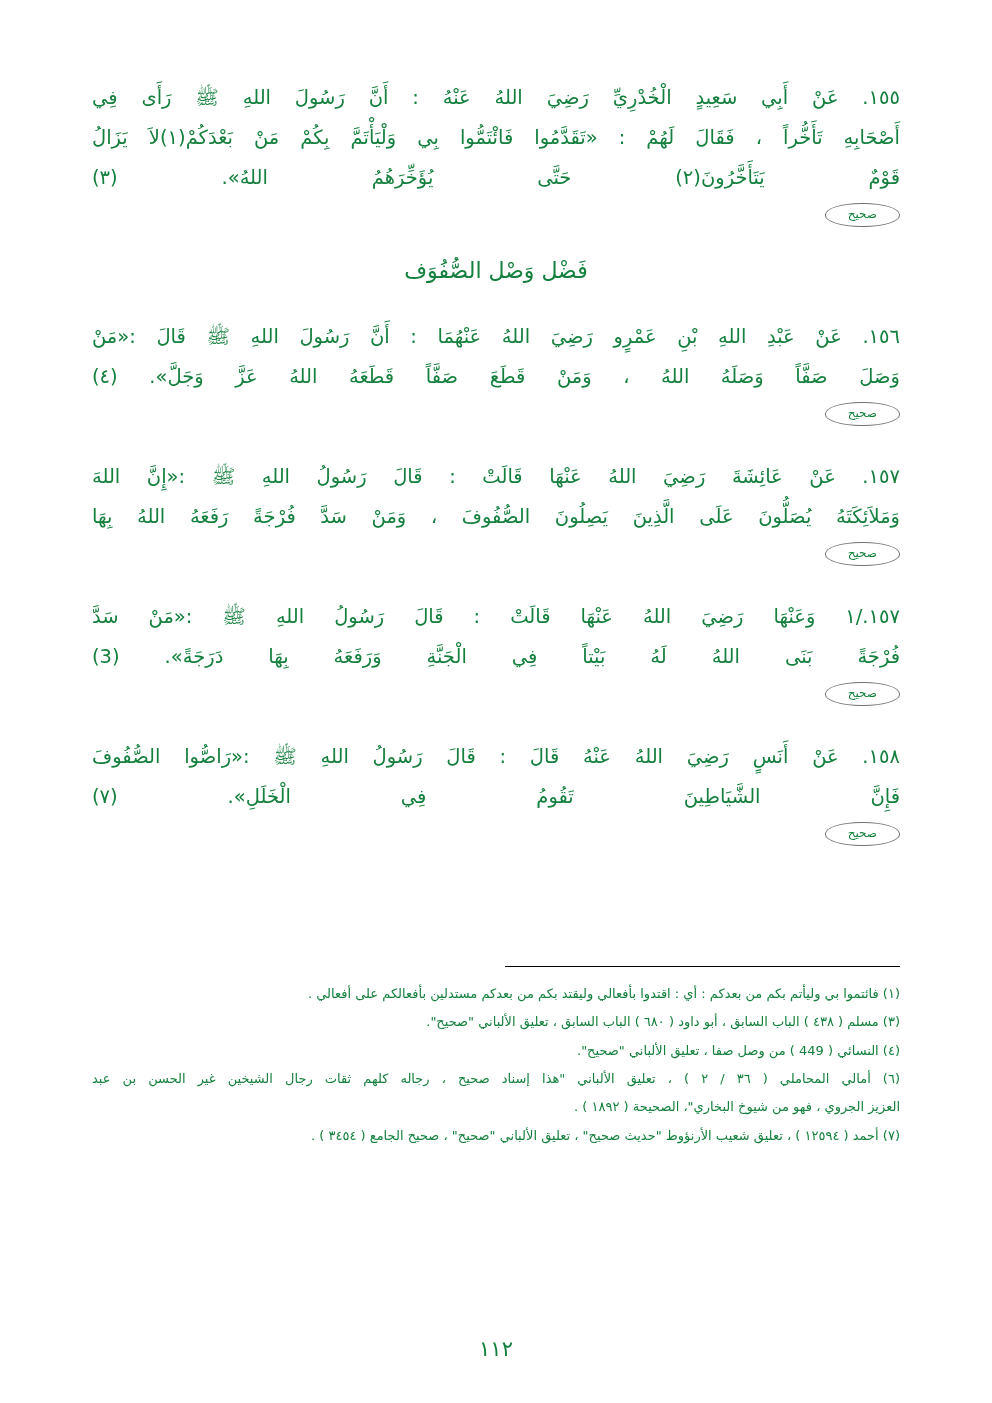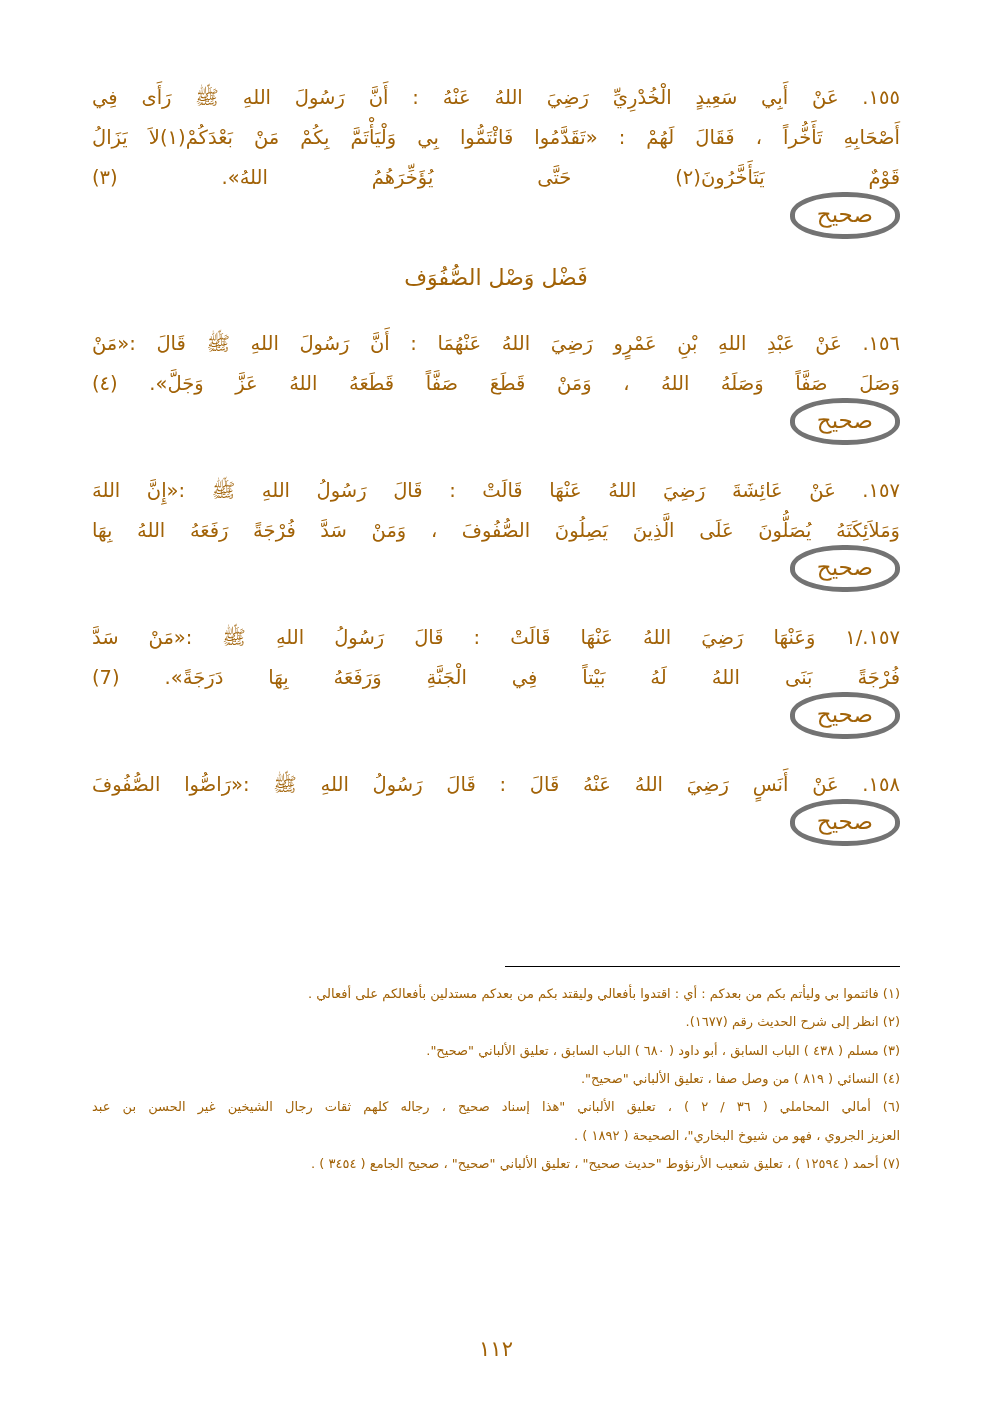--- a/index.html
+++ b/index.html
@@ -7,21 +7,21 @@
     padding: 0;
     background: #ffffff;
   }
   .page {
     position: relative;
     width: 992px;
     height: 1403px;
     margin: 0 auto;
     background: #ffffff;
     font-family: "DejaVu Sans", "Liberation Serif", serif;
-    color: #a16207;
+    color: #15803d;
     overflow: hidden;
   }
   .content {
     position: absolute;
     top: 78px;
     right: 92px;
     left: 92px;
     direction: rtl;
     text-align: justify;
   }
@@ -37,24 +37,24 @@
   .hadith .body {
     display: block;
   }
   .grade-line {
     display: block;
     text-align: center;
     margin-top: -6px;
   }
   .grade {
     display: inline-block;
-    border: 5px solid #737373;
+    border: 1px solid #737373;
     border-radius: 48%;
     padding: 2px 22px 4px 22px;
-    font-size: 23px;
+    font-size: 12px;
     line-height: 1.35;
   }
 
   .section-title {
     text-align: center;
     font-size: 22px;
     margin: 18px 0 34px 0;
     letter-spacing: 0.5px;
   }
 
@@ -130,42 +130,42 @@
     <div class="hadith">
       <span class="body line-full">١٥٧. عَنْ عَائِشَةَ رَضِيَ اللهُ عَنْهَا قَالَتْ : قَالَ رَسُولُ اللهِ ﷺ :«إِنَّ اللهَ</span>
       <span class="body line-full">وَمَلاَئِكَتَهُ يُصَلُّونَ عَلَى الَّذِينَ يَصِلُونَ الصُّفُوفَ ، وَمَنْ سَدَّ فُرْجَةً رَفَعَهُ اللهُ بِهَا</span>
       <span class="grade-line">
         <span class="grade">صحيح</span>
       </span>
     </div>
 
     <div class="hadith">
       <span class="body line-full">١٥٧./١ وَعَنْهَا رَضِيَ اللهُ عَنْهَا قَالَتْ : قَالَ رَسُولُ اللهِ ﷺ :«مَنْ سَدَّ</span>
-      <span class="body line-last">فُرْجَةً بَنَى اللهُ لَهُ بَيْتاً فِي الْجَنَّةِ وَرَفَعَهُ بِهَا دَرَجَةً». (7)</span>
+      <span class="body line-last">فُرْجَةً بَنَى اللهُ لَهُ بَيْتاً فِي الْجَنَّةِ وَرَفَعَهُ بِهَا دَرَجَةً». (3)</span>
       <span class="grade-line">
         <span class="grade">صحيح</span>
       </span>
     </div>
 
     <div class="hadith">
       <span class="body line-full">١٥٨. عَنْ أَنَسٍ رَضِيَ اللهُ عَنْهُ قَالَ : قَالَ رَسُولُ اللهِ ﷺ :«رَاصُّوا الصُّفُوفَ</span>
+      <span class="body line-last">فَإِنَّ الشَّيَاطِينَ تَقُومُ فِي الْخَلَلِ». (٧)</span>
       <span class="grade-line">
         <span class="grade">صحيح</span>
       </span>
     </div>
 
   </div>
 
   <div class="footnotes">
     <div class="fn-rule"></div>
 
     <p class="fn">(١) فائتموا بي وليأتم بكم من بعدكم : أي : اقتدوا بأفعالي وليقتد بكم من بعدكم مستدلين بأفعالكم على أفعالي .</p>
-    <p class="fn">(٢) انظر إلى شرح الحديث رقم (١٦٧٧).</p>
     <p class="fn">(٣) مسلم ( ٤٣٨ ) الباب السابق ، أبو داود ( ٦٨٠ ) الباب السابق ، تعليق الألباني "صحيح".</p>
-    <p class="fn">(٤) النسائي ( ٨١٩ ) من وصل صفا ، تعليق الألباني "صحيح".</p>
+    <p class="fn">(٤) النسائي ( 449 ) من وصل صفا ، تعليق الألباني "صحيح".</p>
     <p class="fn multi">(٦) أمالي المحاملي ( ٣٦ / ٢ ) ، تعليق الألباني "هذا إسناد صحيح ، رجاله كلهم ثقات رجال الشيخين غير الحسن بن عبد</p>
     <p class="fn">العزيز الجروي ، فهو من شيوخ البخاري"، الصحيحة ( ١٨٩٢ ) .</p>
     <p class="fn">(٧) أحمد ( ١٢٥٩٤ ) ، تعليق شعيب الأرنؤوط "حديث صحيح" ، تعليق الألباني "صحيح" ، صحيح الجامع ( ٣٤٥٤ ) .</p>
   </div>
 
   <div class="page-number">١١٢</div>
 
 </div>
 
 </body></html>

